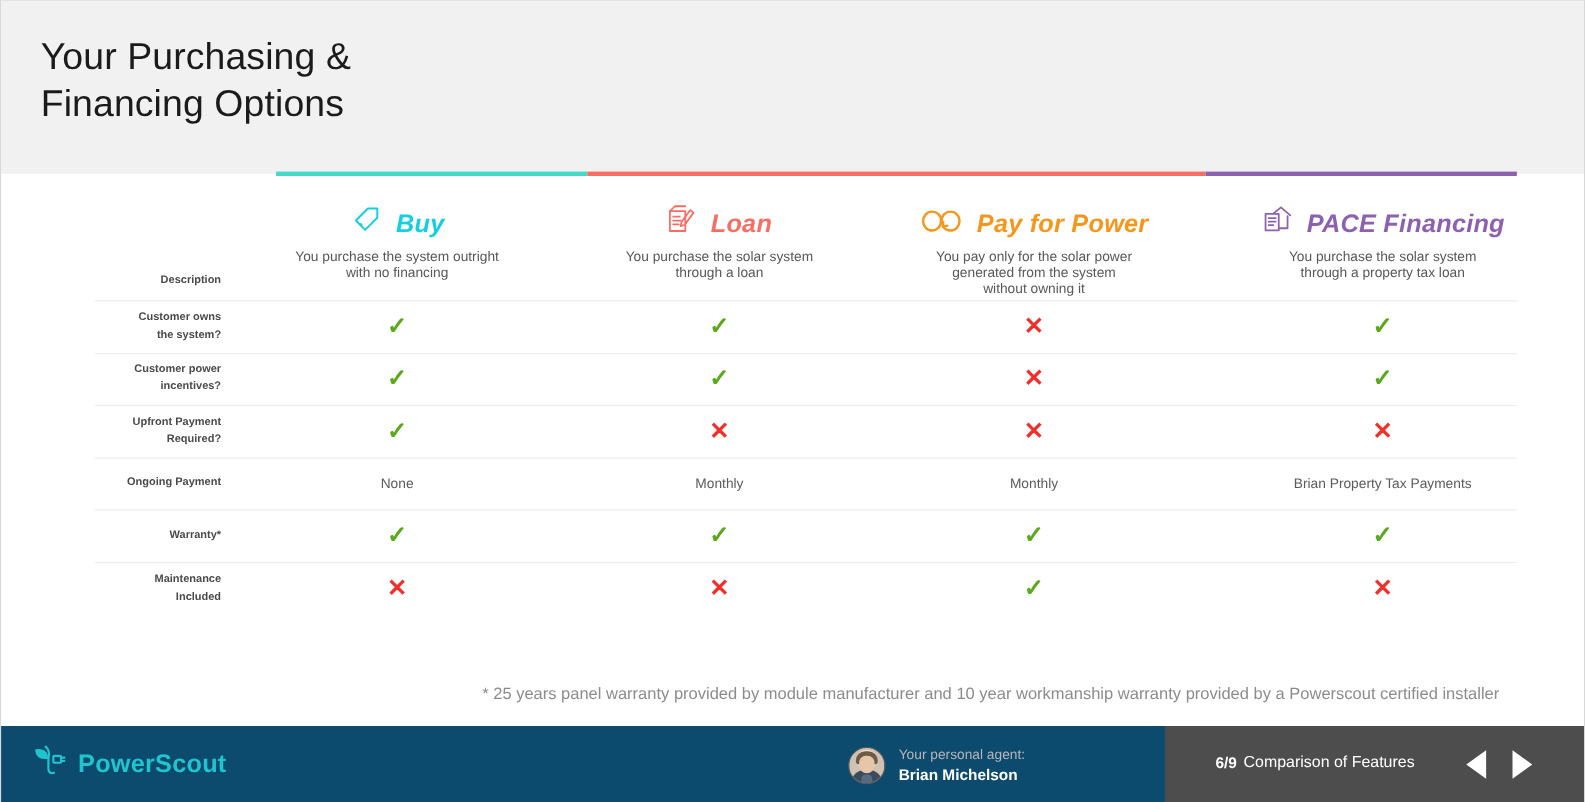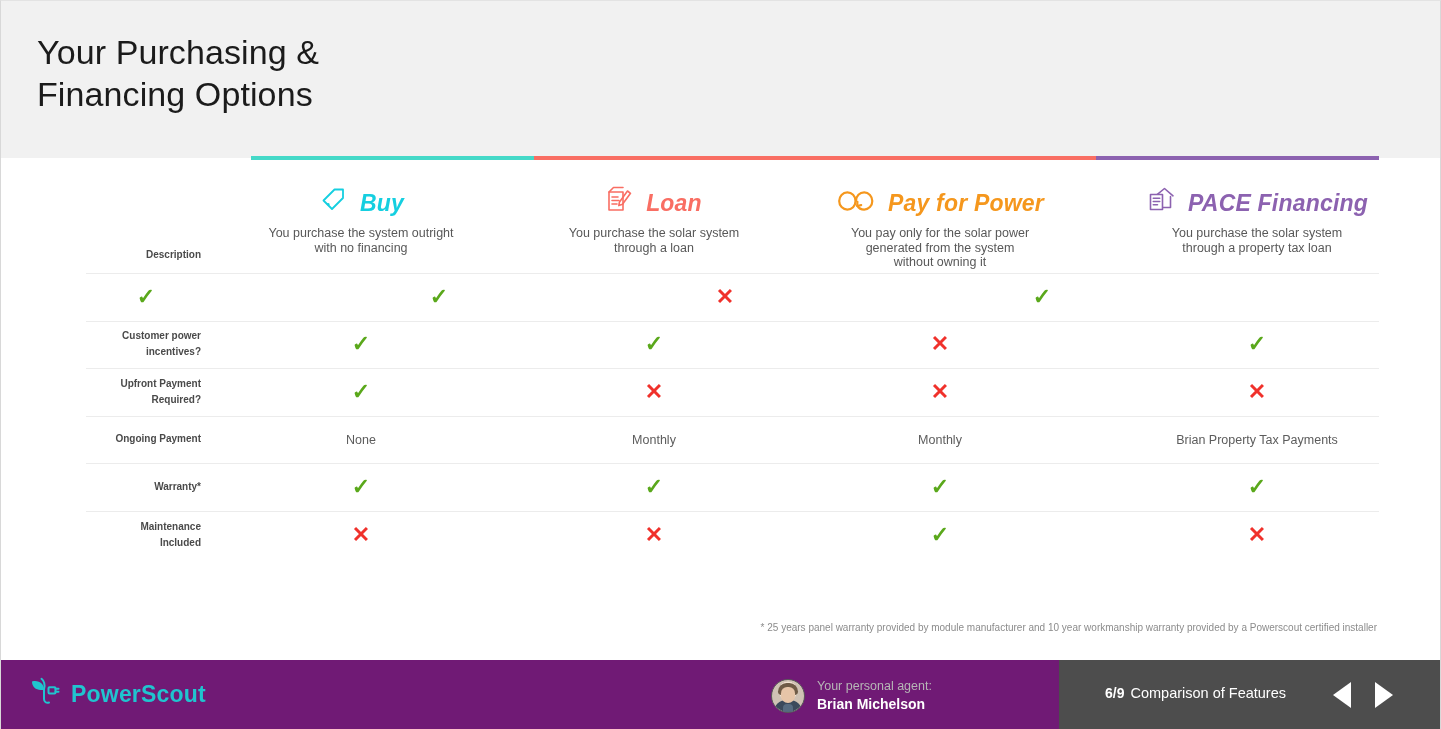--- a/index.html
+++ b/index.html
@@ -141,35 +141,35 @@
     line-height: 22px;
     font-weight: 600;
   }
   .mark-yes { color: #5aa81b; }
   .mark-no  { color: #f0312b; }
   .val-text { font-size: 12.5px; color: #5c5c5c; }
 
   
   .footnote {
     position: absolute;
-    right: 63px;
+    right: 77px;
     top: 621px;
-    font-size: 10px;
+    font-size: 15px;
     color: #8c8c8c;
     white-space: nowrap;
   }
 
   
   .footer {
     position: absolute;
     left: 0;
     top: 659px;
     width: 1441px;
     height: 70px;
-    background: #701a75;
+    background: #0c4a6e;
   }
   .footer-right-panel {
     position: absolute;
     left: 1058px;
     top: 0;
     width: 383px;
     height: 70px;
     background: #4d4d4d;
   }
   .brand {
@@ -339,20 +339,22 @@
             </span>
             <span class="head-title t-pace">PACE Financing</span>
           </div>
           <div class="head-desc">You purchase the solar system
 through a  property tax loan</div>
         </div>
       </div>
     </div>
 
     <div class="row row-value">
+      <div class="cell-label">Customer owns
+the system?</div>
       <div class="cell col-buy"><span class="mark mark-yes">✓</span></div>
       <div class="cell col-loan"><span class="mark mark-yes">✓</span></div>
       <div class="cell col-pfp"><span class="mark mark-no">✕</span></div>
       <div class="cell col-pace"><span class="mark mark-yes">✓</span></div>
     </div>
 
     <div class="row row-value">
       <div class="cell-label">Customer power
 incentives?</div>
       <div class="cell col-buy"><span class="mark mark-yes">✓</span></div>

